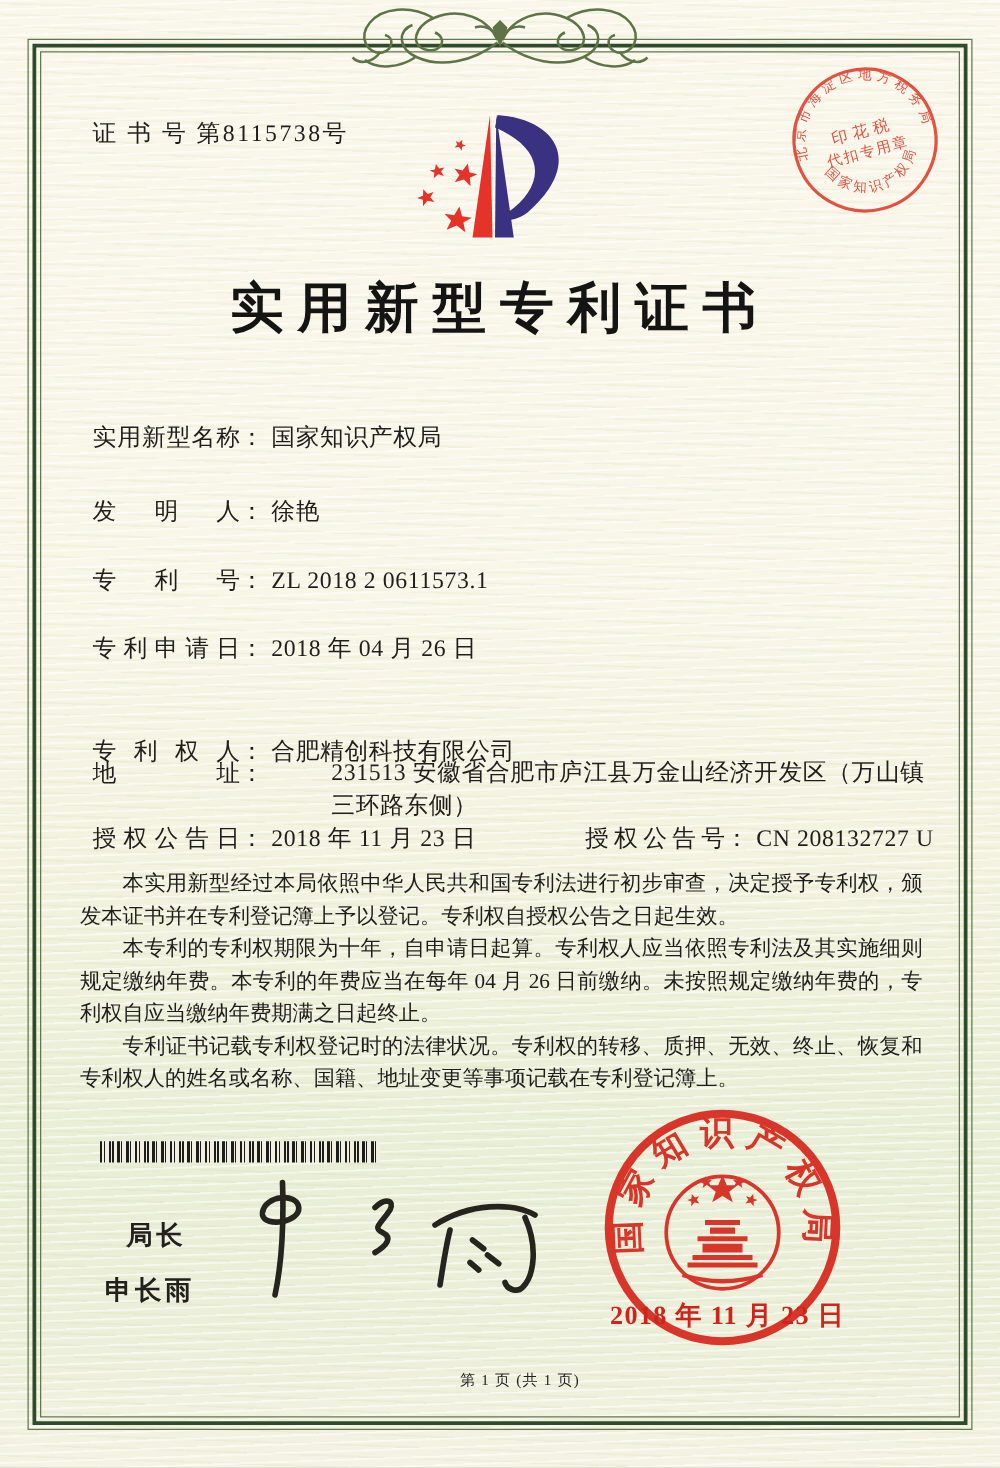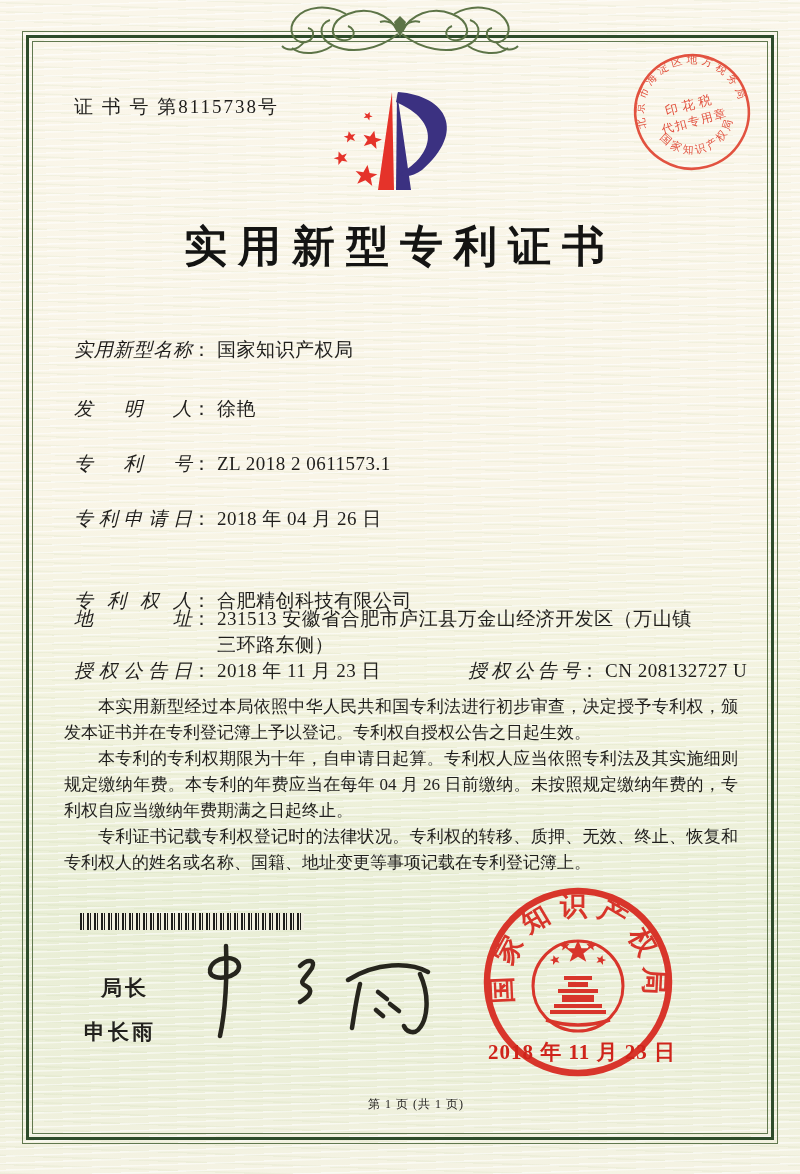--- a/index.html
+++ b/index.html
@@ -15,24 +15,24 @@
   .frame-thin-outer{left:22px;top:31px;right:22px;bottom:30px;border:1px solid #61784f;}
   .frame-thick{left:26px;top:35px;right:26px;bottom:34px;border:3px solid #2e4c2b;}
   .frame-thin-inner{left:32px;top:41px;right:32px;bottom:40px;border:1px solid #61784f;}
   .ornament{position:absolute;left:240px;top:2px;}
   .cert-no{position:absolute;left:74px;top:94px;font-size:19px;letter-spacing:2px;}
   .logo{position:absolute;left:298px;top:80px;}
   .tax-stamp{position:absolute;left:628px;top:48px;}
   .title{position:absolute;left:0;top:218px;width:100%;margin:0;text-align:center;
          font-size:43px;font-weight:700;letter-spacing:11px;color:#141413;}
   .row{position:absolute;left:74px;font-size:19px;white-space:nowrap;}
-  .flabel{display:inline-block;width:118px;text-align:justify;text-align-last:justify;font-style:italic;}
+  .flabel{display:inline-block;width:118px;text-align:justify;text-align-last:justify;}
   .fcolon{display:inline-block;margin-right:6px;}
   .fvalue{letter-spacing:0.5px;}
-  .addr-lines{display:inline-flex;flex-direction:column;vertical-align:top;line-height:26px;}
+  .addr-lines{display:inline-flex;flex-direction:column;vertical-align:top;line-height:26px;margin-left:48px;}
   .row-grant-no{left:468px;}
   .notice{position:absolute;left:64px;top:694px;width:674px;font-size:17px;line-height:26px;text-align:justify;}
   .notice p{margin:0;text-indent:2em;}
   .barcode{position:absolute;left:80px;top:913px;width:224px;height:17px;
     background:repeating-linear-gradient(90deg,#1d1d1b 0 2px,#f1efe0 2px 3px,#1d1d1b 3px 4px,#f1efe0 4px 7px,#1d1d1b 7px 9px,#f1efe0 9px 10px,#1d1d1b 10px 11px,#f1efe0 11px 14px);}
   .officer-title,.officer-name{position:absolute;left:84px;font-size:21px;font-weight:700;
     font-family:"Liberation Sans","DejaVu Sans",sans-serif;color:#22211d;letter-spacing:3px;}
   .officer-title{top:974px;margin-left:17px;}
   .officer-name{top:1018px;}
   .signature{position:absolute;left:182px;top:936px;}

